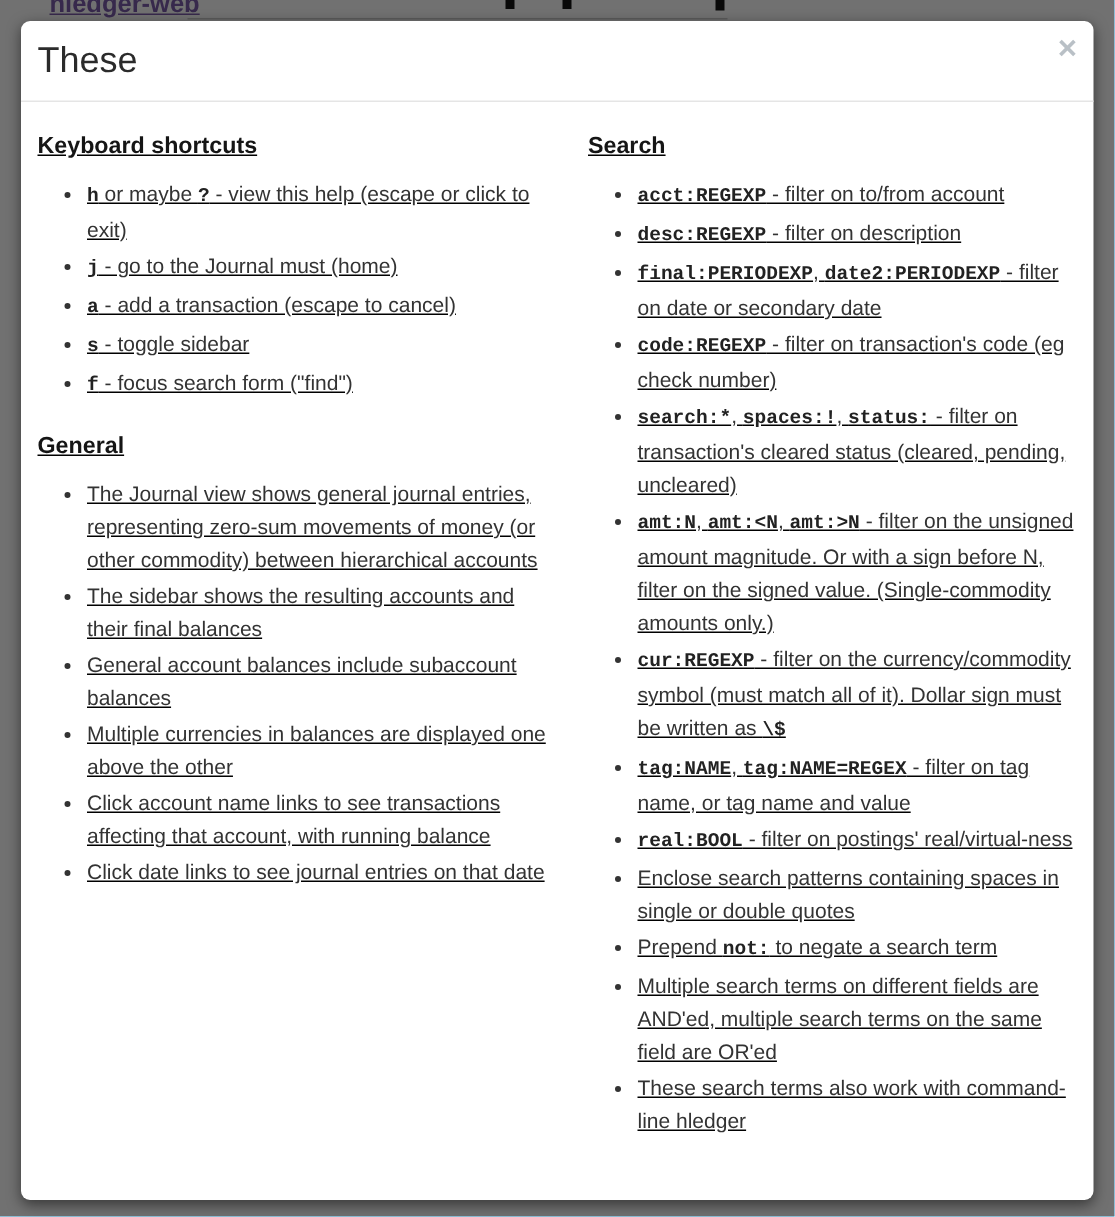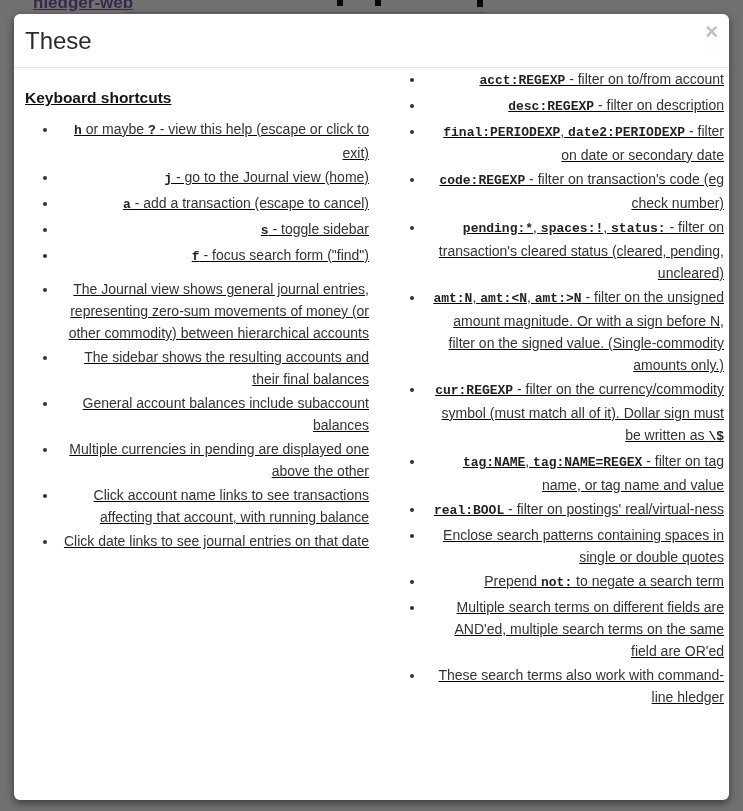--- a/index.html
+++ b/index.html
@@ -103,21 +103,20 @@
   .sec-heading {
     margin: 21px 0 11px 0;
     font-size: 15.5px;
     font-weight: bold;
     color: #151515;
   }
   ul.help-list {
     margin: 0 0 10px 0;
     padding: 0 0 0 33px;
     list-style: disc;
-    text-align: right;
   }
   ul.help-list li {
     font-size: 14px;
     line-height: 22px;
     color: #333333;
     margin: 0 0 2px 0;
   }
   ul.help-list code {
     font-family: "Liberation Mono", monospace;
     font-size: 13px;
@@ -144,41 +143,43 @@
   <div class="modal-dialog">
     <div class="modal-header">
       <button class="close-btn">×</button>
       <div class="modal-title">These</div>
     </div>
     <div class="modal-body">
       <div class="col col-left">
           <div class="sec-heading">Keyboard shortcuts</div>
           <ul class="help-list">
             <li><code>h</code><span> or maybe </span><code>?</code><span> - view this help (escape or click to exit)</span></li>
-            <li><code>j</code><span> - go to the Journal view (home)</span></li>
+            <li><code>j</code><span> - go to the Journal must (home)</span></li>
             <li><code>a</code><span> - add a transaction (escape to cancel)</span></li>
             <li><code>s</code><span> - toggle sidebar</span></li>
             <li><code>f</code><span> - focus search form ("find")</span></li>
           </ul>
+          <div class="sec-heading">General</div>
           <ul class="help-list">
             <li><span>The Journal view shows general journal entries, representing zero-sum movements of money (or other commodity) between hierarchical accounts</span></li>
             <li><span>The sidebar shows the resulting accounts and their final balances</span></li>
             <li><span>General account balances include subaccount balances</span></li>
-            <li><span>Multiple currencies in pending are displayed one above the other</span></li>
+            <li><span>Multiple currencies in balances are displayed one above the other</span></li>
             <li><span>Click account name links to see transactions affecting that account, with running balance</span></li>
             <li><span>Click date links to see journal entries on that date</span></li>
           </ul>
         </div>
       <div class="col col-right">
+          <div class="sec-heading">Search</div>
           <ul class="help-list">
             <li><code>acct:REGEXP</code><span> - filter on to/from account</span></li>
             <li><code>desc:REGEXP</code><span> - filter on description</span></li>
             <li><code>final:PERIODEXP</code><span>, </span><code>date2:PERIODEXP</code><span> - filter on date or secondary date</span></li>
             <li><code>code:REGEXP</code><span> - filter on transaction's code (eg check number)</span></li>
-            <li><code>pending:*</code><span>, </span><code>spaces:!</code><span>, </span><code>status:</code><span> - filter on transaction's cleared status (cleared, pending, uncleared)</span></li>
+            <li><code>search:*</code><span>, </span><code>spaces:!</code><span>, </span><code>status:</code><span> - filter on transaction's cleared status (cleared, pending, uncleared)</span></li>
             <li><code>amt:N</code><span>, </span><code>amt:&lt;N</code><span>, </span><code>amt:&gt;N</code><span> - filter on the unsigned amount magnitude. Or with a sign before N, filter on the signed value. (Single-commodity amounts only.)</span></li>
             <li><code>cur:REGEXP</code><span> - filter on the currency/commodity symbol (must match all of it). Dollar sign must be written as </span><code>\$</code></li>
             <li><code>tag:NAME</code><span>, </span><code>tag:NAME=REGEX</code><span> - filter on tag name, or tag name and value</span></li>
             <li><code>real:BOOL</code><span> - filter on postings' real/virtual-ness</span></li>
             <li><span>Enclose search patterns containing spaces in single or double quotes</span></li>
             <li><span>Prepend </span><code>not:</code><span> to negate a search term</span></li>
             <li><span>Multiple search terms on different fields are AND'ed, multiple search terms on the same field are OR'ed</span></li>
             <li><span>These search terms also work with command-line hledger</span></li>
           </ul>
         </div>

